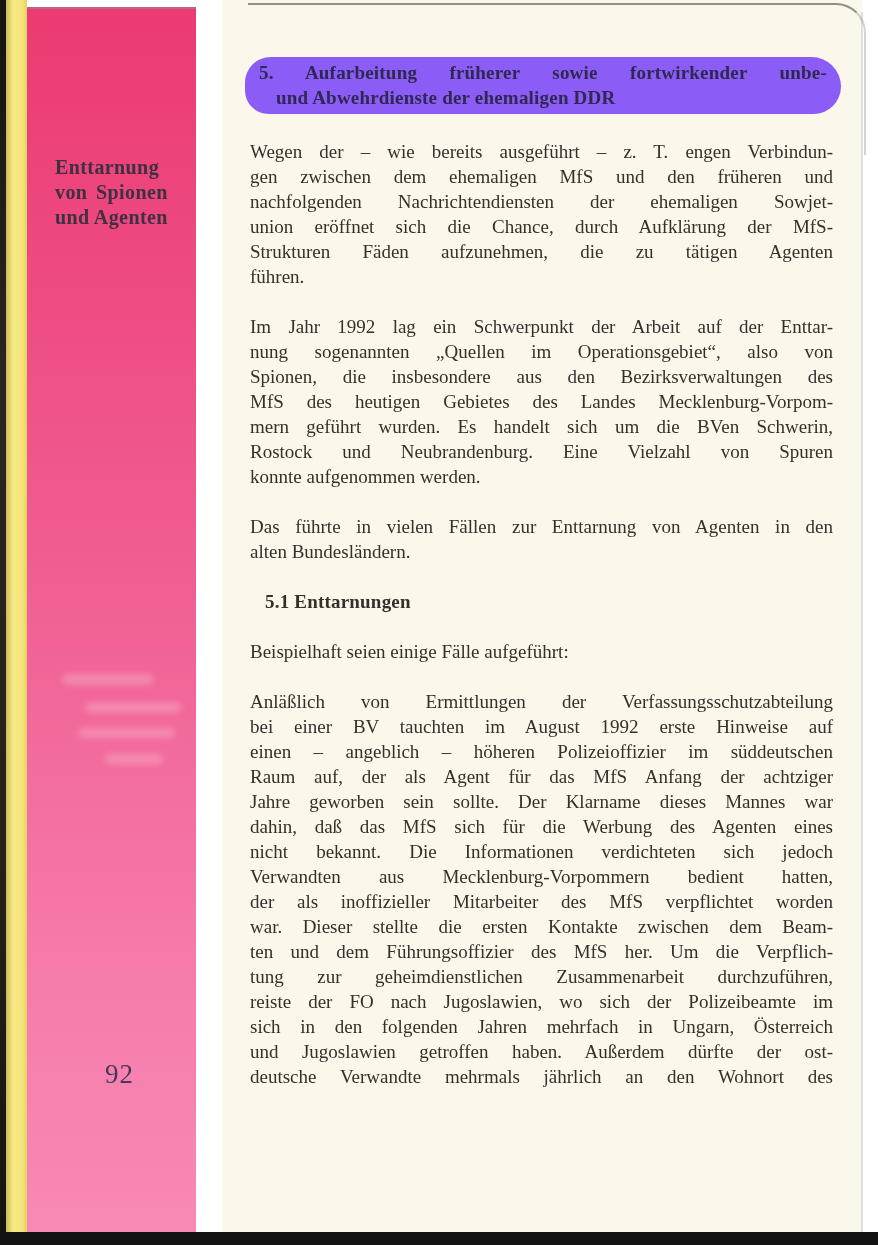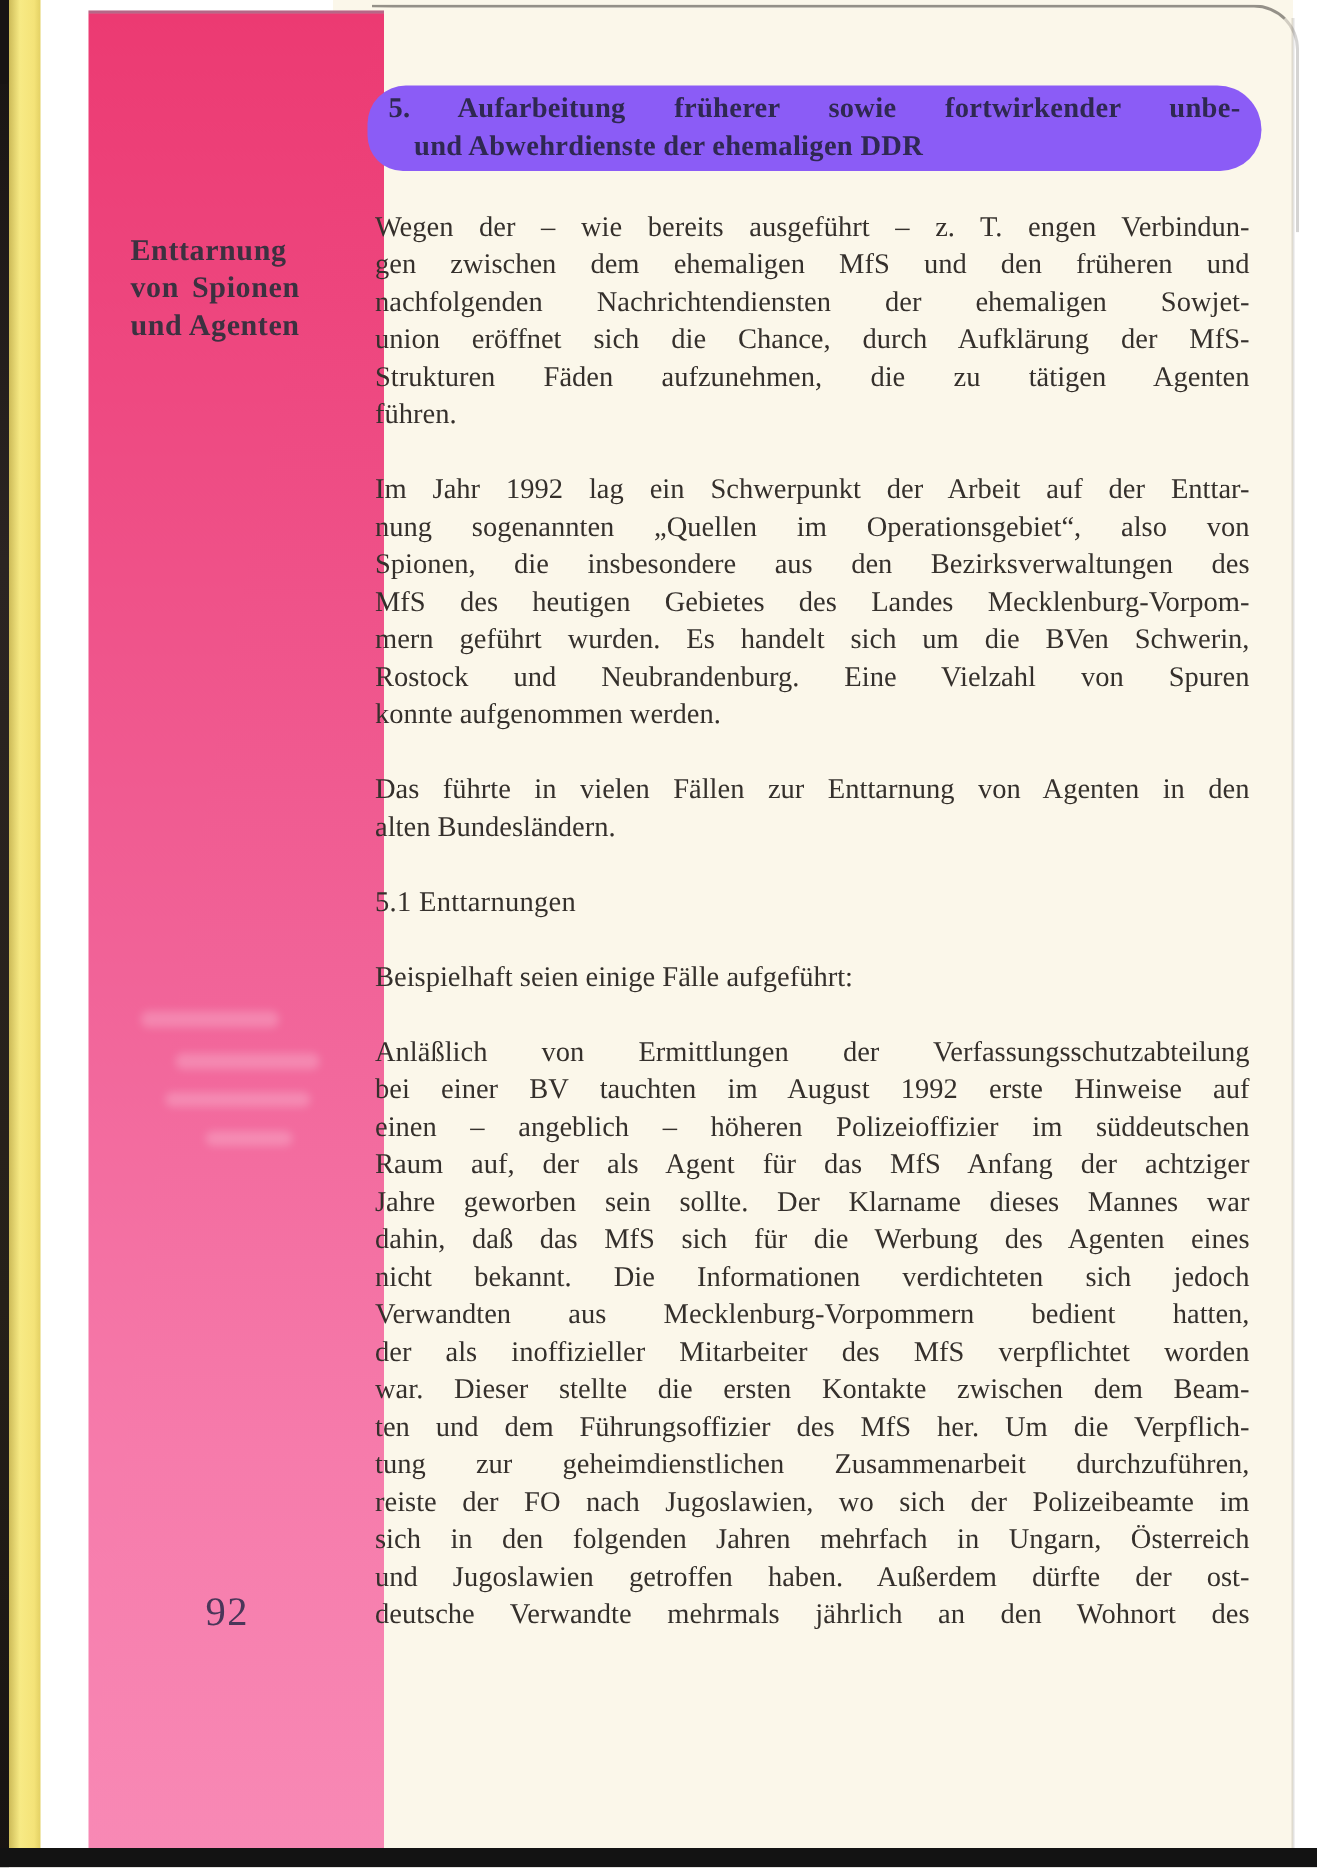--- a/index.html
+++ b/index.html
@@ -24,24 +24,23 @@
     background: #181413;
     clip-path: polygon(0 0, 100% 0, 18% 100%, 0 100%);
   }
   .yellow-strip {
     position: absolute; left: 6px; top: 0;
     width: 21px; height: 1236px;
     background: linear-gradient(90deg, #cdbb58, #f7ea85 35%, #f4e378 80%, #e3d164);
   }
   .sidebar {
     position: absolute; left: 27px; top: 7px;
-    width: 197px; height: 1229px;
+    width: 169px; height: 1229px;
     background: linear-gradient(180deg, #ec3a72 0%, #ee4a82 22%, #f16398 52%, #f67bab 78%, #f889b5 100%);
     border-top: 2px solid rgba(60,40,50,0.35);
-    margin-left: 32px;
   }
   .sidebar-label {
     position: absolute; left: 28px; top: 146px;
     font-size: 20px; font-weight: bold;
     line-height: 25px; letter-spacing: 0.4px;
     color: #3c3140;
   }
   .bleed-line {
     position: absolute;
     background: rgba(255,255,255,0.22);
@@ -99,22 +98,23 @@
     font-weight: bold;
     font-size: 19px;
     line-height: 25px;
     letter-spacing: 0.2px;
   }
   .section-heading-box .tline:not(:first-child) { padding-left: 17px; }
 
   .para { margin-top: 25px; }
   .subheading {
     margin-top: 25px;
-    font-weight: normal;
+    font-weight: bold;
     letter-spacing: 0.2px;
+    margin-left: 15px;
   }
   .tline { min-height: 25px; }
   .tline.just { text-align: justify; text-align-last: justify; }
 </style>
 </head>
 <body>
 
 <div id="stage">
 
   <div class="paper"></div>

